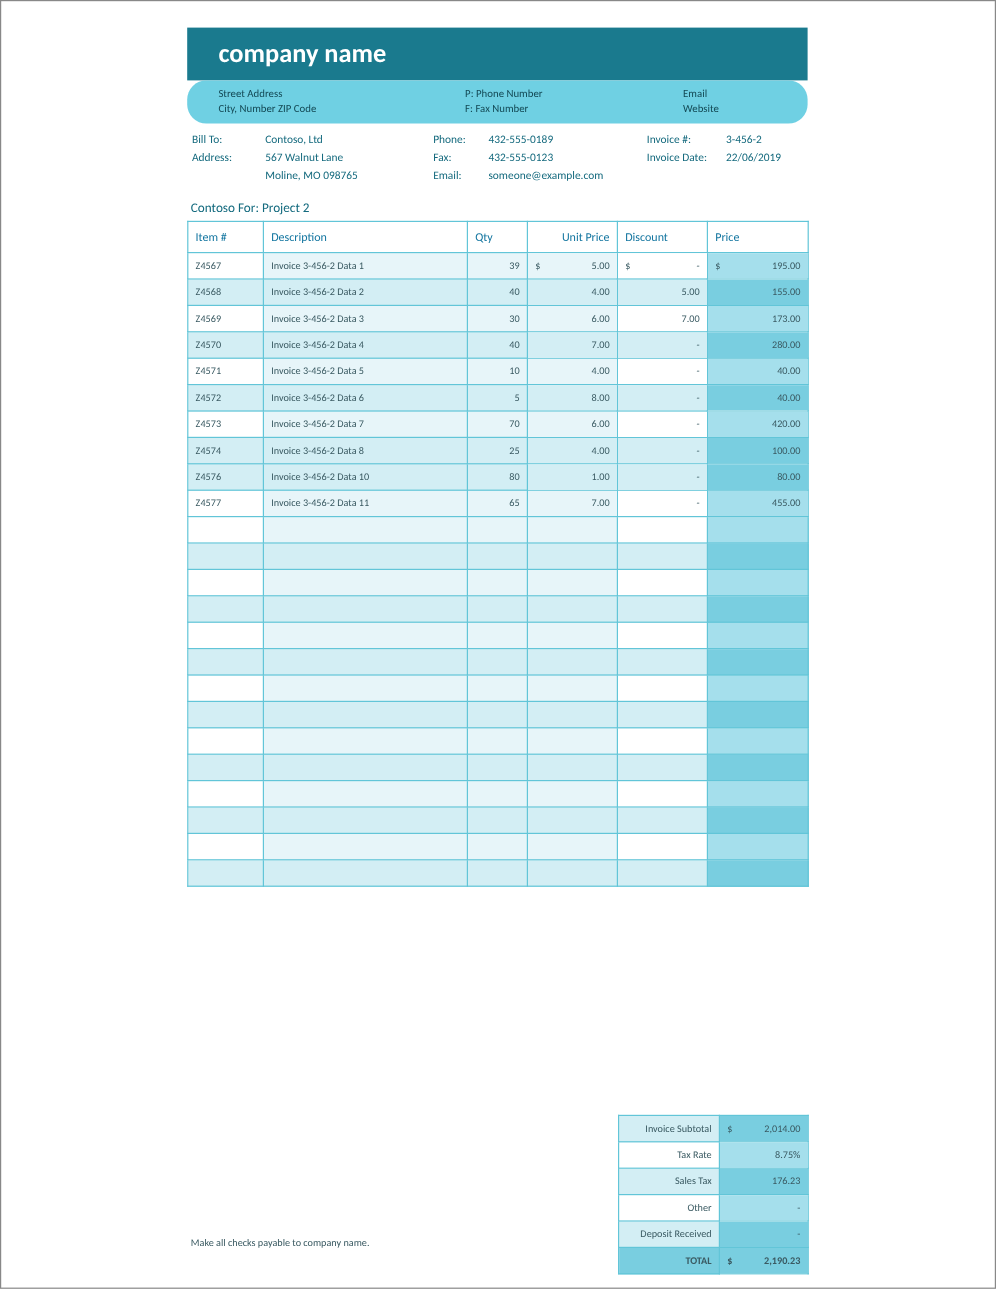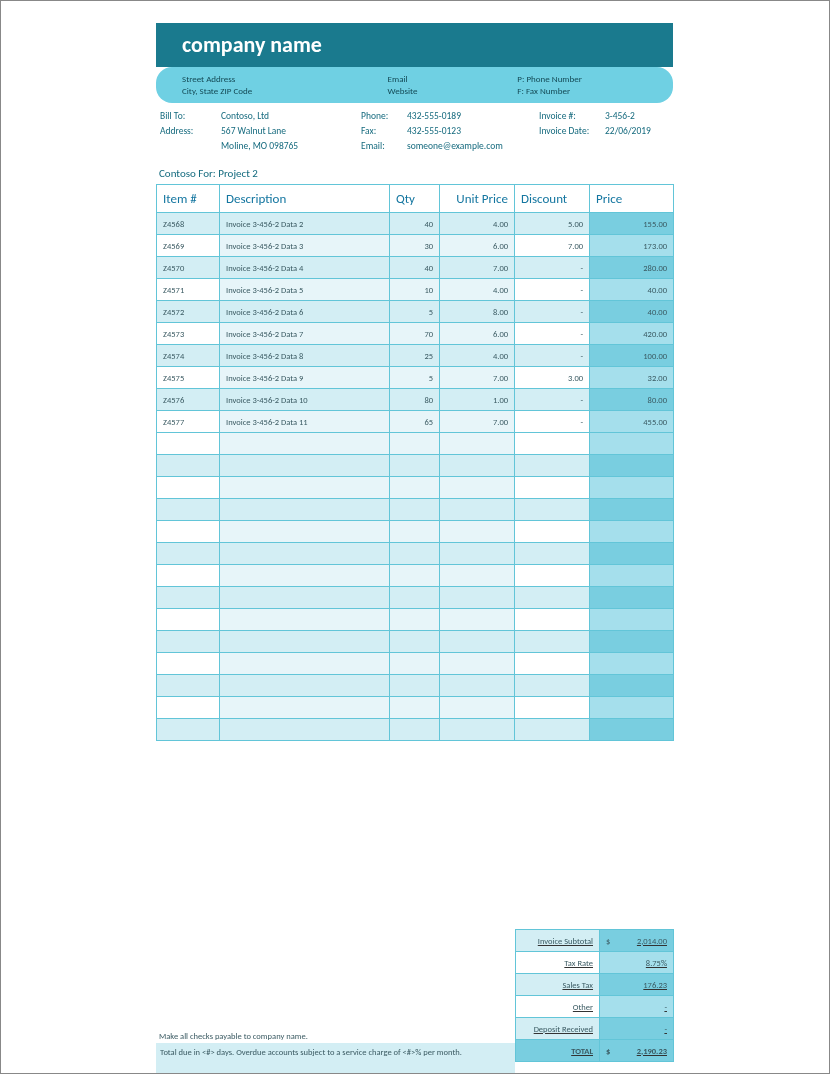--- a/index.html
+++ b/index.html
@@ -78,21 +78,21 @@
     top: 183px;
     width: 517px;
   }
   table.items {
     border-collapse: collapse;
     width: 100%;
     table-layout: fixed;
   }
   table.items th {
     text-align: left;
-    font-size: 13px;
+    font-size: 10px;
     font-weight: normal;
     color: #1476a0;
     padding: 6px 6px;
     border: 1px solid #62c5d8;
     background: #fff;
     height: 22px;
   }
   table.items td {
     border: 1px solid #62c5d8;
     padding: 3px 6px;
@@ -118,21 +118,20 @@
   .summary {
     position: absolute;
     left: 514px;
     top: 928px;
     width: 158px;
   }
   table.sum {
     border-collapse: collapse;
     width: 100%;
     table-layout: fixed;
-    text-decoration: underline;
   }
   table.sum td {
     border: 1px solid #62c5d8;
     font-size: 8.5px;
     padding: 3px 6px;
     height: 22px;
     color: #3a5a62;
   }
   table.sum td.lbl { width: 84px; text-align: right; }
   table.sum td.val { width: 74px; text-align: right; position: relative; }
@@ -162,29 +161,29 @@
 
 <div class="page">
 
   <div class="header">
     <span>company name</span>
   </div>
 
   <div class="subheader">
     <div class="col c1">
       <div>Street Address</div>
-      <div>City, State ZIP Code</div>
+      <div>City, Number ZIP Code</div>
+    </div>
+    <div class="col c2">
+      <div>P: Phone Number</div>
+      <div>F: Fax Number</div>
     </div>
     <div class="col c3">
       <div>Email</div>
       <div>Website</div>
-    </div>
-    <div class="col c2">
-      <div>P: Phone Number</div>
-      <div>F: Fax Number</div>
     </div>
   </div>
 
   <div class="info">
     <div class="info-row">
       <div class="lbl">Bill To:</div>
       <div class="val1">Contoso, Ltd</div>
       <div class="lbl2">Phone:</div>
       <div class="val2">432-555-0189</div>
       <div class="lbl3">Invoice #:</div>
@@ -226,20 +225,28 @@
         <tr>
           <th>Item #</th>
           <th>Description</th>
           <th>Qty</th>
           <th style="text-align:right">Unit Price</th>
           <th>Discount</th>
           <th>Price</th>
         </tr>
       </thead>
       <tbody id="items-body">
+          <tr class="even">
+            <td class="c-item">Z4567</td>
+            <td class="c-desc">Invoice 3-456-2 Data 1</td>
+            <td class="c-qty r">39</td>
+            <td class="c-unit money"><span class="cur">$</span>5.00</td>
+            <td class="c-disc money"><span class="cur">$</span>-</td>
+            <td class="c-price money"><span class="cur">$</span>195.00</td>
+          </tr>
           <tr class="odd">
             <td class="c-item">Z4568</td>
             <td class="c-desc">Invoice 3-456-2 Data 2</td>
             <td class="c-qty r">40</td>
             <td class="c-unit money"><span class="cur"></span>4.00</td>
             <td class="c-disc money"><span class="cur"></span>5.00</td>
             <td class="c-price money"><span class="cur"></span>155.00</td>
           </tr>
           <tr class="even">
             <td class="c-item">Z4569</td>
@@ -282,28 +289,20 @@
             <td class="c-price money"><span class="cur"></span>420.00</td>
           </tr>
           <tr class="odd">
             <td class="c-item">Z4574</td>
             <td class="c-desc">Invoice 3-456-2 Data 8</td>
             <td class="c-qty r">25</td>
             <td class="c-unit money"><span class="cur"></span>4.00</td>
             <td class="c-disc money"><span class="cur"></span>-</td>
             <td class="c-price money"><span class="cur"></span>100.00</td>
           </tr>
-          <tr class="even">
-            <td class="c-item">Z4575</td>
-            <td class="c-desc">Invoice 3-456-2 Data 9</td>
-            <td class="c-qty r">5</td>
-            <td class="c-unit money"><span class="cur"></span>7.00</td>
-            <td class="c-disc money"><span class="cur"></span>3.00</td>
-            <td class="c-price money"><span class="cur"></span>32.00</td>
-          </tr>
           <tr class="odd">
             <td class="c-item">Z4576</td>
             <td class="c-desc">Invoice 3-456-2 Data 10</td>
             <td class="c-qty r">80</td>
             <td class="c-unit money"><span class="cur"></span>1.00</td>
             <td class="c-disc money"><span class="cur"></span>-</td>
             <td class="c-price money"><span class="cur"></span>80.00</td>
           </tr>
           <tr class="even">
             <td class="c-item">Z4577</td>
@@ -455,16 +454,15 @@
           <tr class="sum-total">
             <td class="lbl">TOTAL</td>
             <td class="val"><span class="cur">$</span>2,190.23</td>
           </tr>
         </tbody>
     </table>
   </div>
 
   <div class="notes">
     <div>Make all checks payable to company name.</div>
-    <div class="n2bg">Total due in &lt;#&gt; days. Overdue accounts subject to a service charge of &lt;#&gt;% per month.</div>
   </div>
 
 </div>
 
 </body></html>

